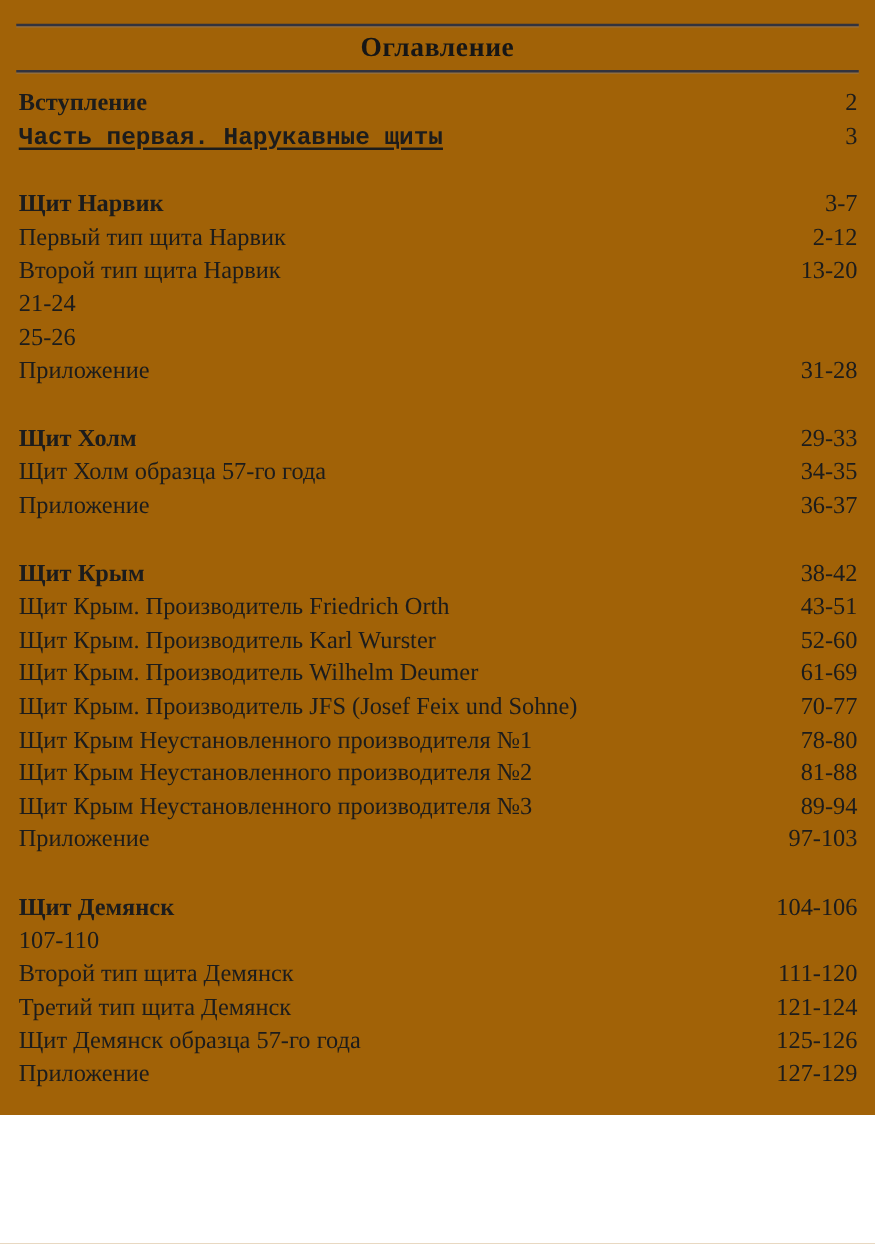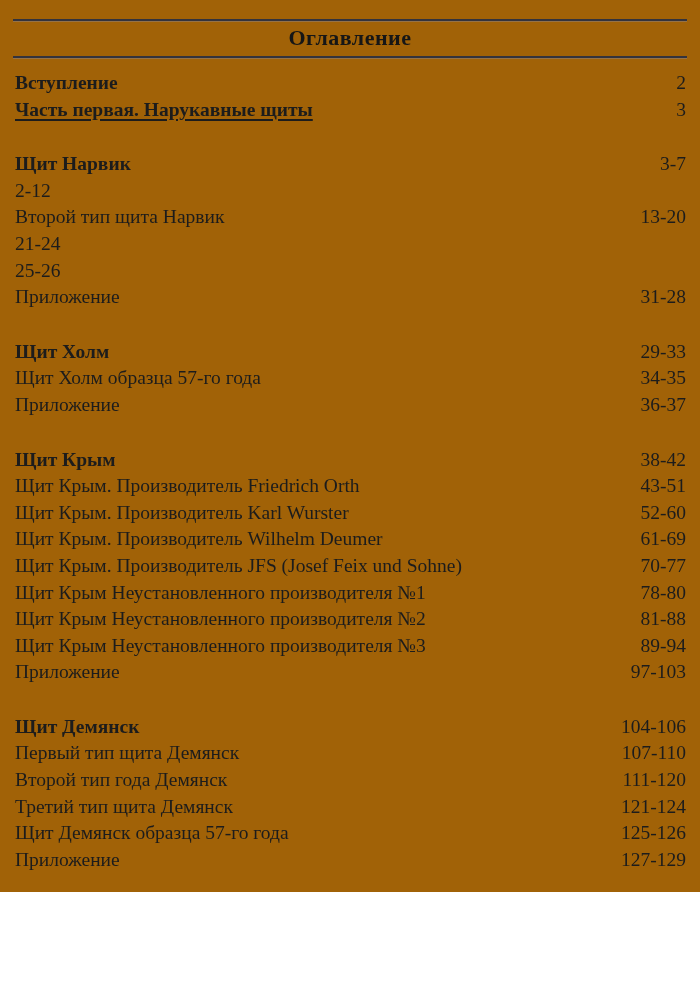--- a/index.html
+++ b/index.html
@@ -58,20 +58,21 @@
   }
   .toc-label { text-align: left; }
   .toc-pages { text-align: right; }
   .toc-row.bold .toc-label {
     font-weight: 700;
   }
   .toc-row.underline .toc-label {
     text-decoration: underline;
     text-decoration-thickness: 2px;
     text-underline-offset: 3px;
+    font-family: Liberation Mono, monospace;
   }
   .folio {
     position: absolute;
     top: 958px;
     left: 12px;
     right: 0;
     text-align: center;
     font-size: 20px;
     color: #1c1c1c;
   }
@@ -94,20 +95,21 @@
           <span class="toc-label">Часть первая. Нарукавные щиты</span>
           <span class="toc-pages">3</span>
         </div>
       </div>
       <div class="toc-section">
         <div class="toc-row bold">
           <span class="toc-label">Щит Нарвик</span>
           <span class="toc-pages">3-7</span>
         </div>
         <div class="toc-row">
+          <span class="toc-label">Первый тип щита Нарвик</span>
           <span class="toc-pages">2-12</span>
         </div>
         <div class="toc-row">
           <span class="toc-label">Второй тип щита Нарвик</span>
           <span class="toc-pages">13-20</span>
         </div>
         <div class="toc-row">
           <span class="toc-pages">21-24</span>
         </div>
         <div class="toc-row">
@@ -169,25 +171,24 @@
           <span class="toc-label">Приложение</span>
           <span class="toc-pages">97-103</span>
         </div>
       </div>
       <div class="toc-section">
         <div class="toc-row bold">
           <span class="toc-label">Щит Демянск</span>
           <span class="toc-pages">104-106</span>
         </div>
         <div class="toc-row">
-          <span class="toc-label">Первый тип щита Демянск</span>
           <span class="toc-pages">107-110</span>
         </div>
         <div class="toc-row">
-          <span class="toc-label">Второй тип года Демянск</span>
+          <span class="toc-label">Второй тип щита Демянск</span>
           <span class="toc-pages">111-120</span>
         </div>
         <div class="toc-row">
           <span class="toc-label">Третий тип щита Демянск</span>
           <span class="toc-pages">121-124</span>
         </div>
         <div class="toc-row">
           <span class="toc-label">Щит Демянск образца 57-го года</span>
           <span class="toc-pages">125-126</span>
         </div>

